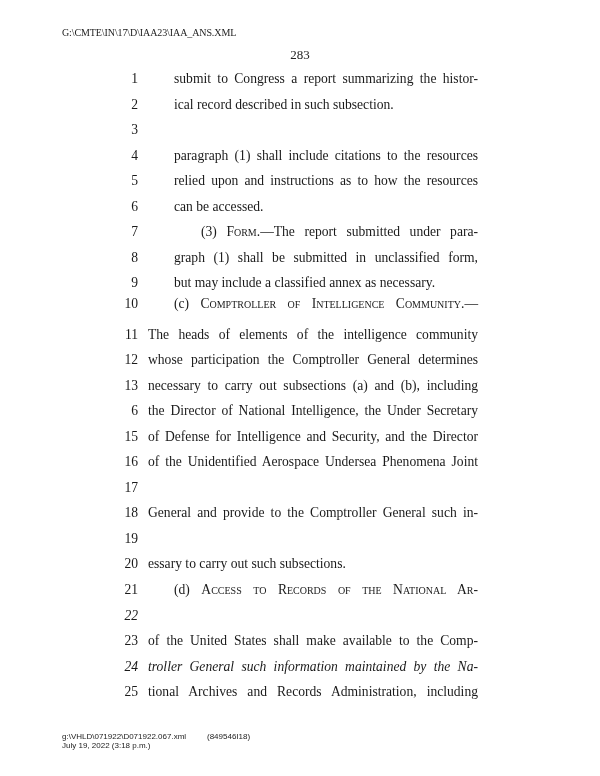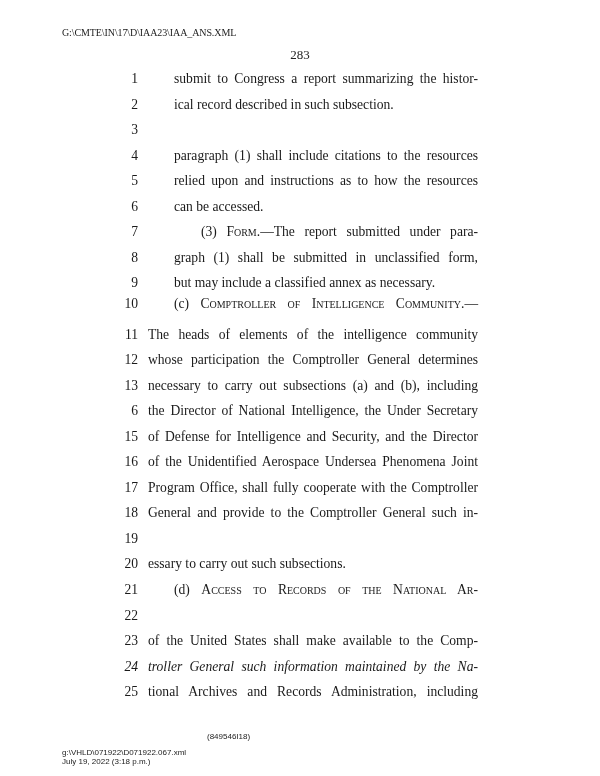--- a/index.html
+++ b/index.html
@@ -28,21 +28,21 @@
     .txt {
       position: absolute; right: 122px; white-space: nowrap;
       text-align: justify; text-align-last: justify;
     }
     .txt.flush { left: 148px; }
     .txt.ind { left: 174px; }
     .txt.ind2 { left: 201px; }
     .txt.last { text-align-last: left; }
     .sc { font-variant: small-caps; }
     .ftr {
-      position: absolute; left: 62px; top: 748px;
+      position: absolute; left: 62px; top: 732px;
       font-family: "Liberation Sans", sans-serif; font-size: 8px; color: #222; line-height: 9px;
     }
     .ftr-id {
       position: absolute; left: 207px; top: 732px;
       font-family: "Liberation Sans", sans-serif; font-size: 8px; color: #222;
     }
   </style>
 </head>
 <body>
 
@@ -108,38 +108,37 @@
     <div class="line" style="top: 357.7px;">
       <span class="ln">15</span>
       <span class="txt flush">of Defense for Intelligence and Security, and the Director</span>
     </div>
     <div class="line" style="top: 383.25px;">
       <span class="ln">16</span>
       <span class="txt flush">of the Unidentified Aerospace Undersea Phenomena Joint</span>
     </div>
     <div class="line" style="top: 408.8px;">
       <span class="ln">17</span>
-      <span class="txt flush">Program Office, shall fully cooperate with the Comptroller</span>
     </div>
     <div class="line" style="top: 434.35px;">
       <span class="ln">18</span>
       <span class="txt flush">General and provide to the Comptroller General such in-</span>
     </div>
     <div class="line" style="top: 459.9px; padding-left: 21px;">
       <span class="ln">19</span>
     </div>
     <div class="line" style="top: 485.45px;">
       <span class="ln">20</span>
       <span class="txt flush last">essary to carry out such subsections.</span>
     </div>
     <div class="line" style="top: 511px;">
       <span class="ln">21</span>
       <span class="txt ind">(d) <span class="sc">Access to Records of the National Ar-</span></span>
     </div>
-    <div class="line" style="top: 536.55px;">
+    <div class="line" style="top: 536.55px; font-style: italic;">
       <span class="ln">22</span>
     </div>
     <div class="line" style="top: 562.1px;">
       <span class="ln">23</span>
       <span class="txt flush">of the United States shall make available to the Comp-</span>
     </div>
     <div class="line" style="top: 587.65px; font-style: italic;">
       <span class="ln">24</span>
       <span class="txt flush">troller General such information maintained by the Na-</span>
     </div>

